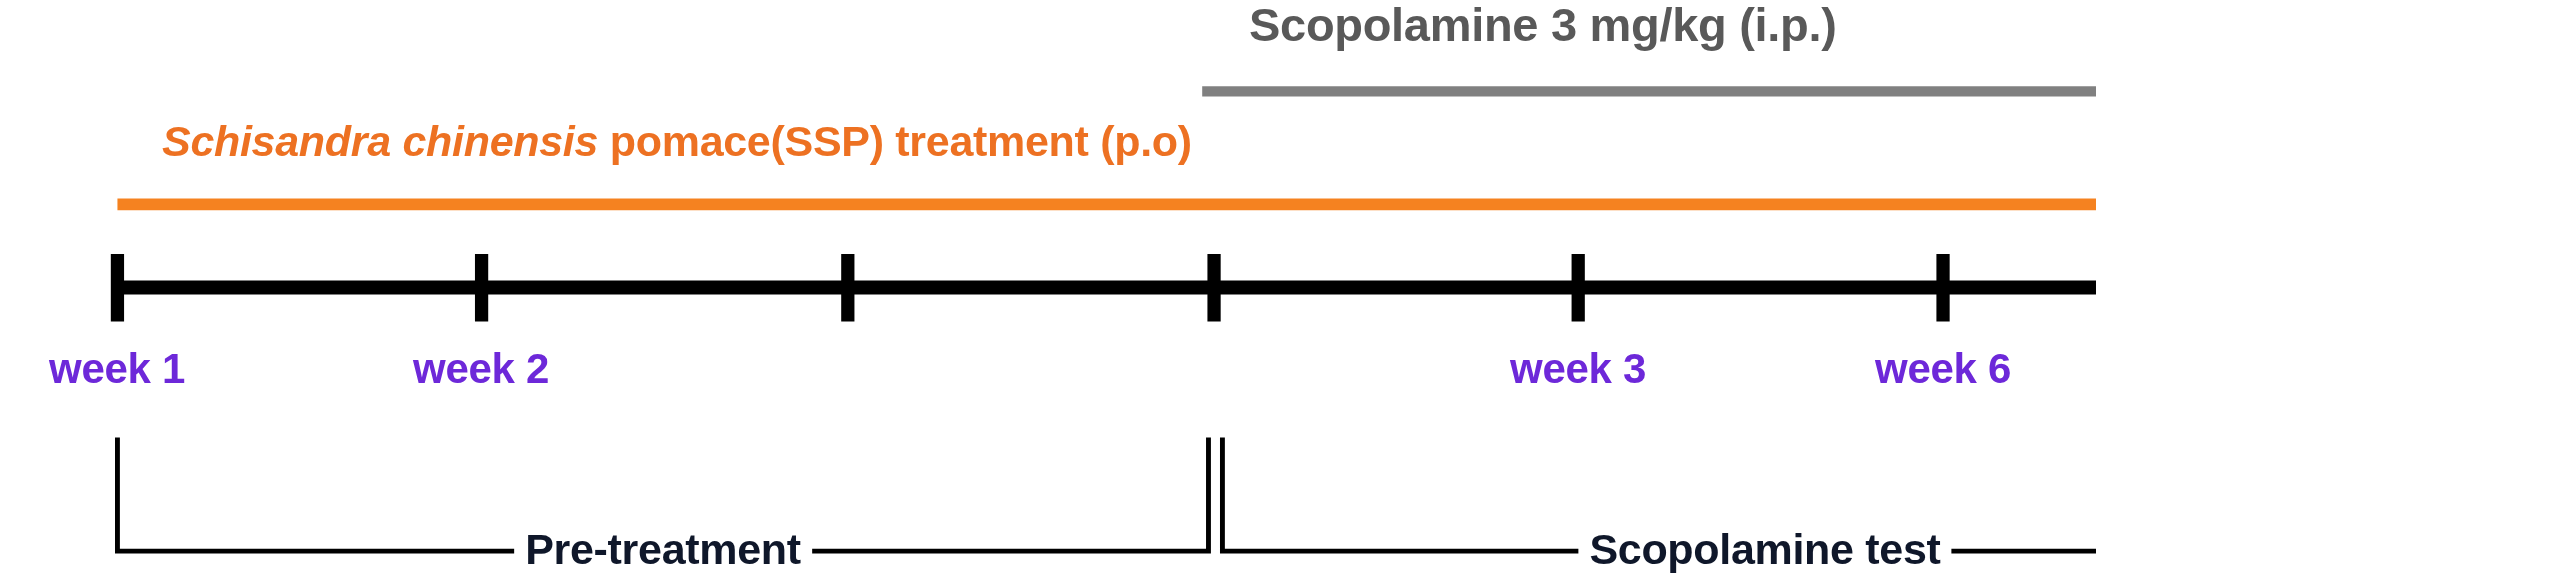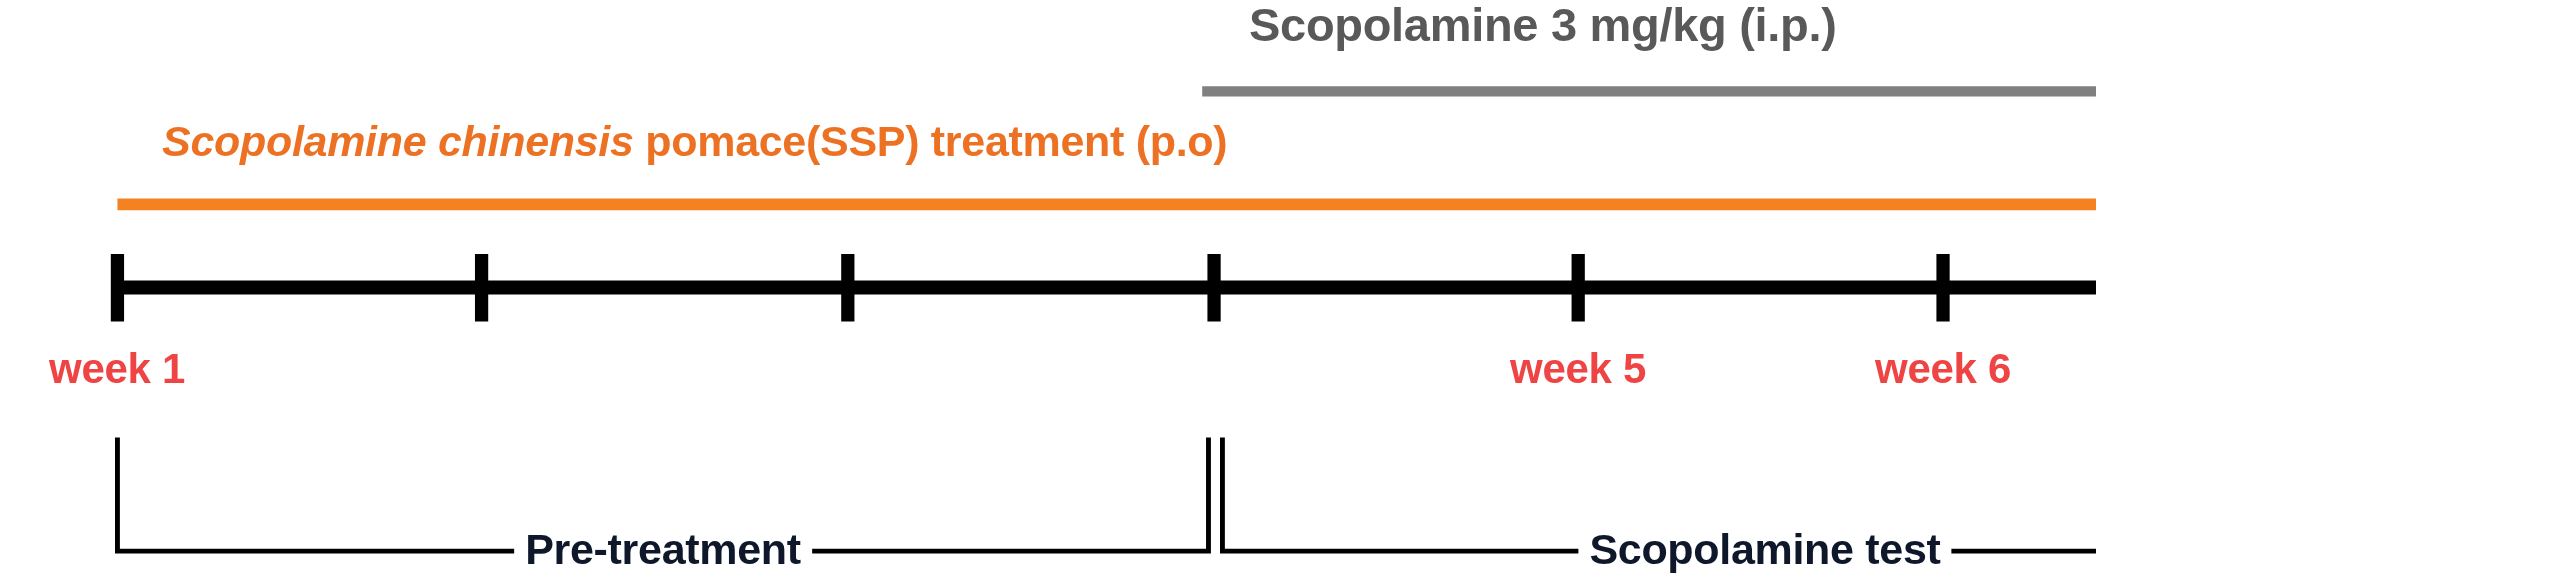--- a/index.html
+++ b/index.html
@@ -48,21 +48,21 @@
   }
   #ssp-label .sci {
     font-style: italic;
   }
 
   .week-label {
     position: absolute;
     top: 345px;
     font-size: 42px;
     font-weight: bold;
-    color: #ef4444;
+    color: #6d28d9;
     transform: translateX(-50%);
     white-space: nowrap;
     font-family: "Liberation Sans", sans-serif;
     letter-spacing: -0.3px;
   }
 
   .phase-label {
     position: absolute;
     top: 525px;
     font-size: 43px;
@@ -110,24 +110,25 @@
       <path d="M 168 627 L 168 790 L 1732 790 L 1732 627" fill="none" stroke="#000000" stroke-width="7"></path>
     </g>
 
     <g>
       <path d="M 1752 627 L 1752 790 L 3310 790 L 3310 627" fill="none" stroke="#000000" stroke-width="7"></path>
     </g>
   </svg>
 
   <div class="txt" id="scopolamine-label">Scopolamine 3 mg/kg (i.p.)</div>
 
-  <div class="txt" id="ssp-label"><span class="sci">Scopolamine chinensis</span><span> pomace(SSP) treatment (p.o)</span></div>
+  <div class="txt" id="ssp-label"><span class="sci">Schisandra chinensis</span><span> pomace(SSP) treatment (p.o)</span></div>
 
   <div class="week-label" style="left:117px">week 1</div>
-  <div class="week-label" style="left:1578px">week 5</div>
+  <div class="week-label" style="left:481px">week 2</div>
+  <div class="week-label" style="left:1578px">week 3</div>
   <div class="week-label" style="left:1943px">week 6</div>
 
   <div class="phase-label" style="left:663px">Pre-treatment</div>
 
   <div class="phase-label" style="left:1765px">Scopolamine test</div>
 
 </div>
 
 
 </body></html>

